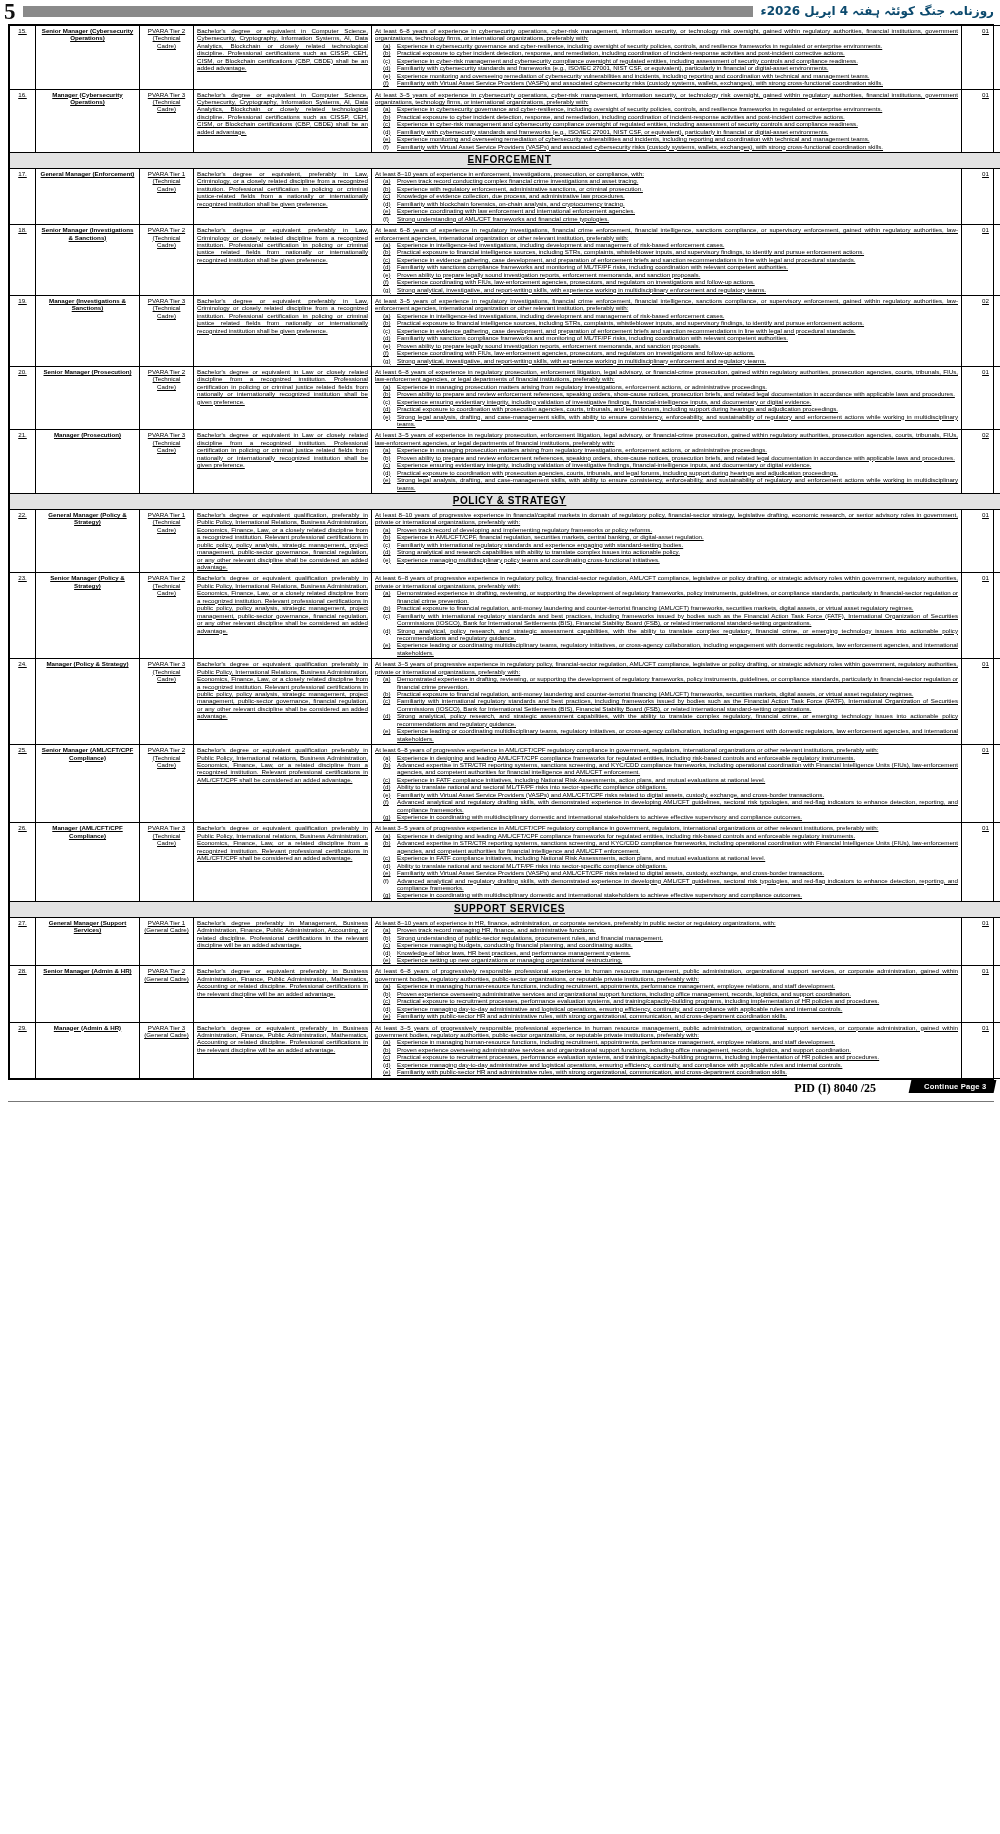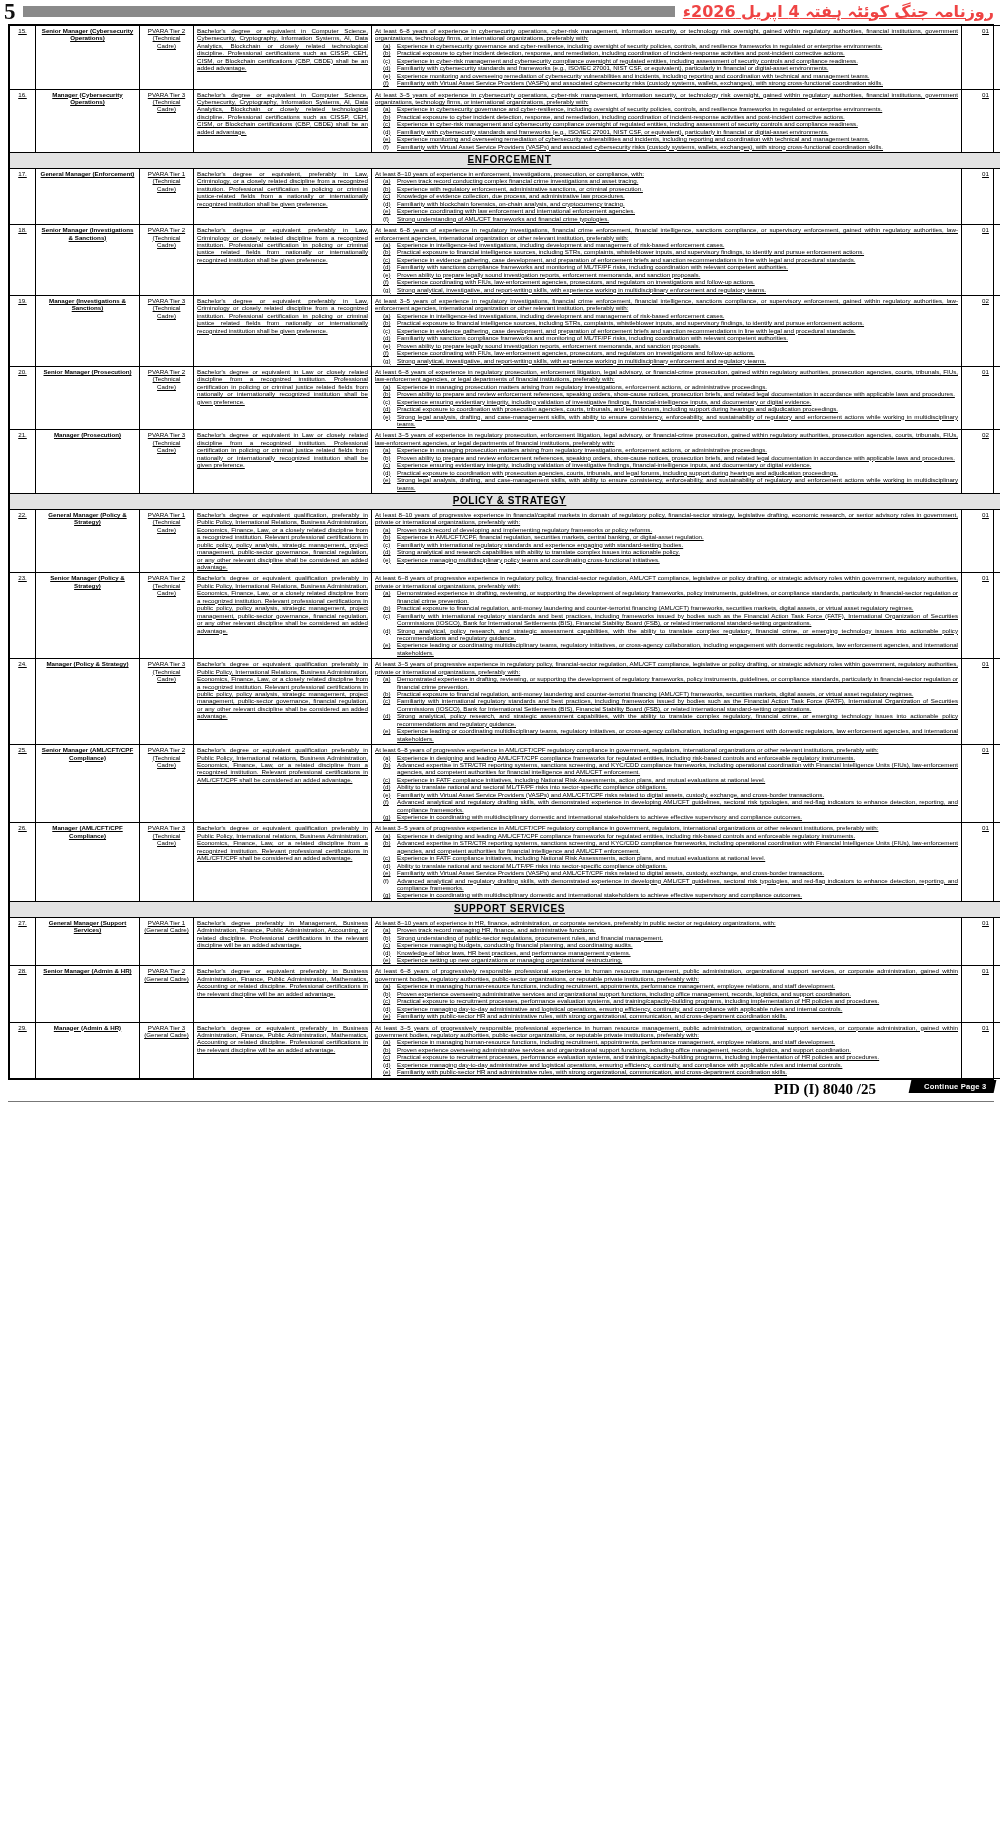--- a/index.html
+++ b/index.html
@@ -35,26 +35,25 @@
   }
   .masthead .bar {
     flex: 1 1 auto;
     height: 11px;
     background: #8a8a8a;
     margin-right: 6px;
   }
   .masthead .urdu {
     font-family: "DejaVu Sans", sans-serif;
     direction: rtl;
-    font-size: 16px;
-    color: #ef4444;
+    font-size: 12px;
+    color: #0c4a6e;
     white-space: nowrap;
     font-weight: bold;
     padding-left: 2px;
-    text-decoration: underline;
   }
 
   
   .tbl-wrap {
     margin: 2px 6px 0 8px;
     border: 1.6px solid #000;
     text-decoration: underline;
   }
   table.jobs {
     width: 100%;
@@ -157,21 +156,21 @@
     position: relative;
     margin: 0 6px 0 8px;
     height: 22px;
   }
   .footer .pid {
     position: absolute;
     right: 118px;
     top: 1px;
     font-family: "Liberation Serif", serif;
     font-weight: bold;
-    font-size: 15px;
+    font-size: 12px;
     color: #000;
   }
   .footer .continue {
     position: absolute;
     right: 0;
     top: 0;
     background: #000;
     color: #fff;
     font-size: 7.6px;
     font-weight: bold;

